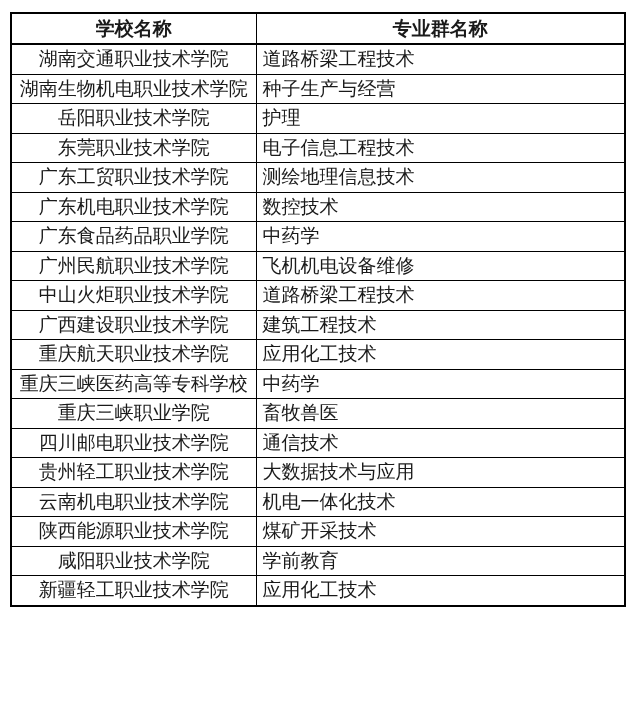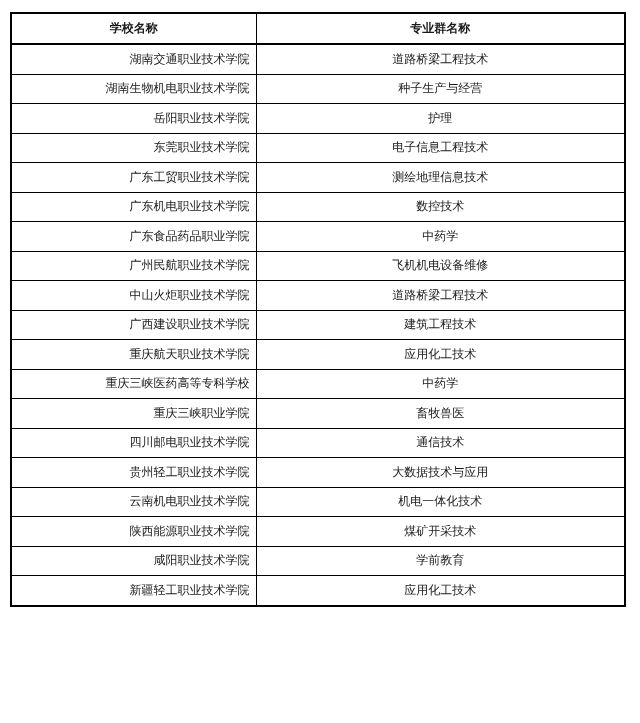--- a/index.html
+++ b/index.html
@@ -19,43 +19,43 @@
     left: 10px;
     top: 12px;
     width: 614px;
     border-collapse: collapse;
     table-layout: fixed;
     background: var(--bg-color, #ffffff);
   }
   table.school-table th,
   table.school-table td {
     border: 1px solid var(--border-color, #000000);
-    font-size: 12px;
+    font-size: 19px;
     height: 28.5px;
     padding: 0 6px;
     overflow: hidden;
     white-space: nowrap;
   }
   table.school-table {
     border: 2px solid var(--border-color, #000000);
   }
   table.school-table th {
     font-weight: bold;
     text-align: center;
     border-bottom-width: 2px;
     height: 29px;
   }
   col.col-school { width: 245px; }
   col.col-group  { width: 369px; }
   td.school-name-cell {
-    text-align: right;
+    text-align: center;
     padding-left: 9px;
   }
   td.major-group-cell {
-    text-align: center;
+    text-align: left;
   }
 </style>
 </head>
 <body style="--border-color: #000000; --text-color: #1a1a1a; --bg-color: #ffffff;">
 
 <table class="school-table">
   <colgroup>
     <col class="col-school">
     <col class="col-group">
   </colgroup>

